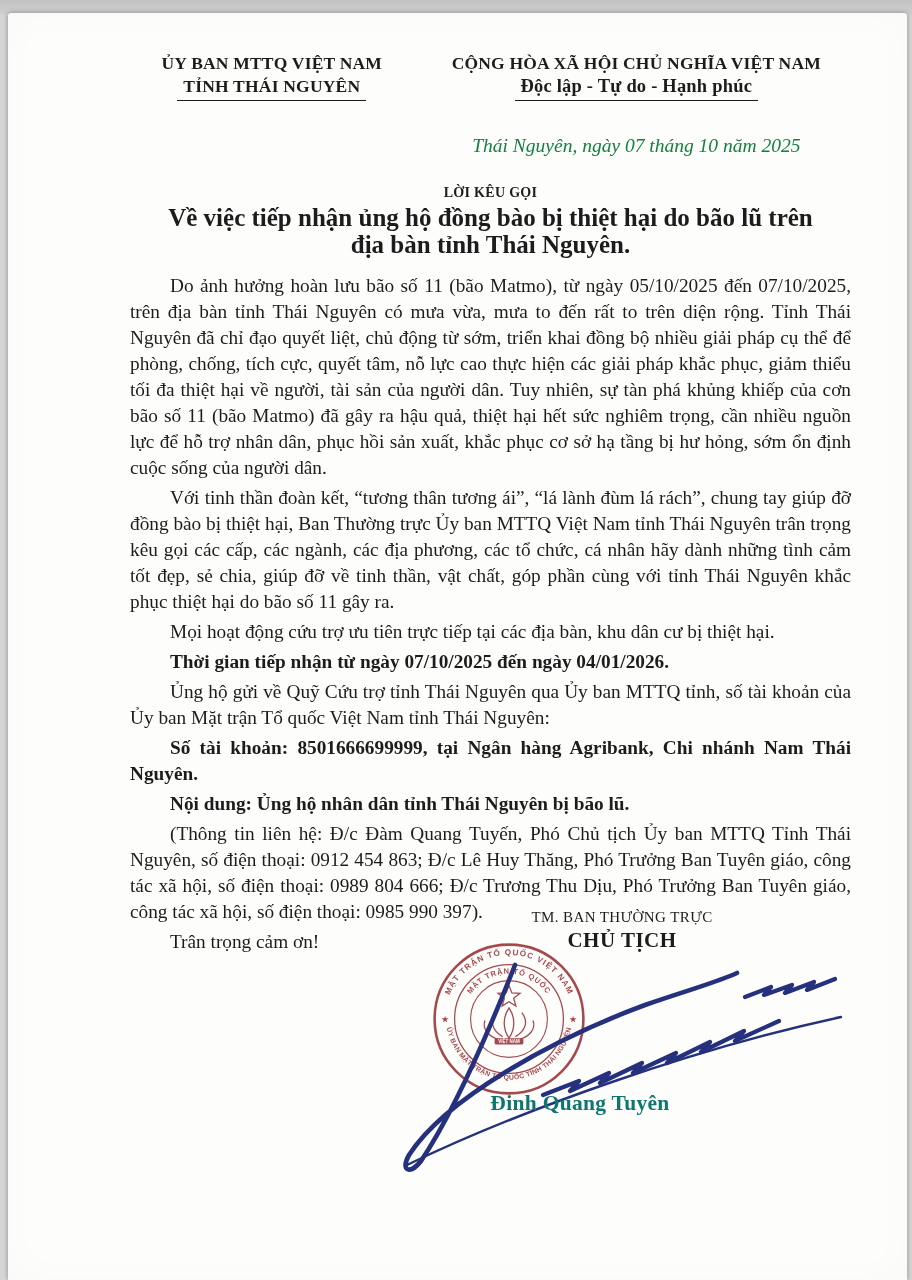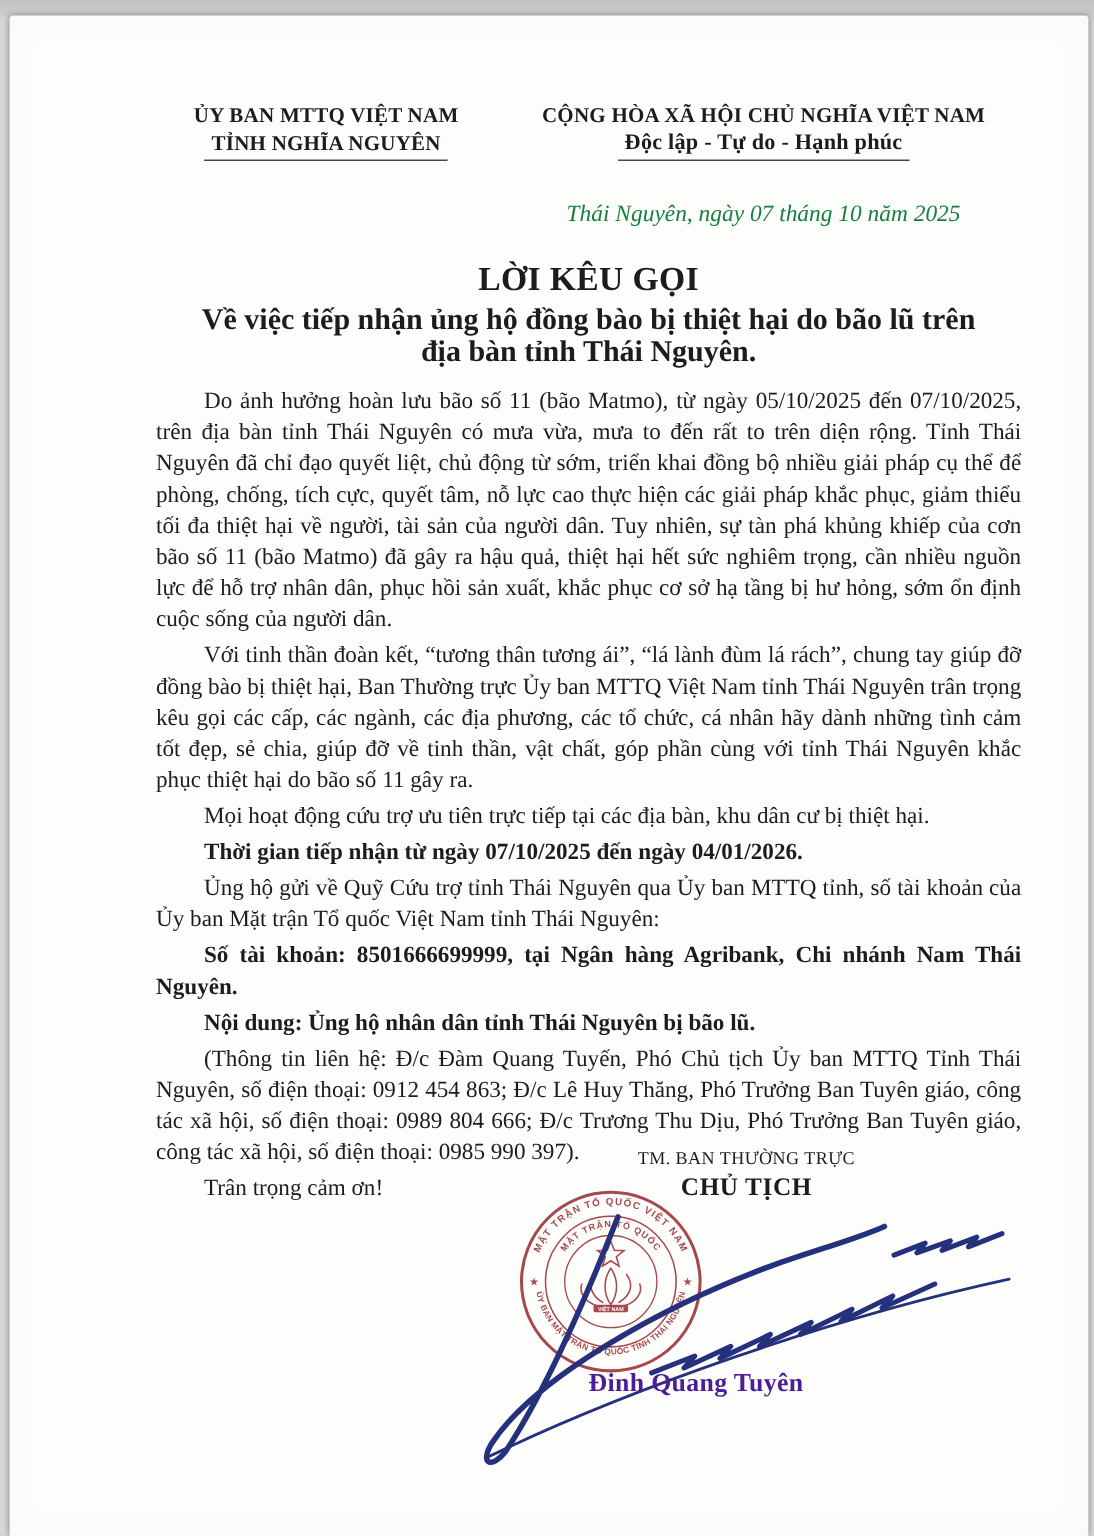--- a/index.html
+++ b/index.html
@@ -9,70 +9,70 @@
     font-family:"Liberation Serif","DejaVu Serif",serif;
   }
   .scan{position:relative;width:912px;height:1280px;background:linear-gradient(180deg,#c2c2c2 0,#cfcfcf 14px,#d6d6d6 15px);}
   .page{
     position:absolute;left:8px;top:13px;right:5px;bottom:0;
     background:#fdfdfc;
     border-radius:3px 3px 0 0;
     box-shadow:0 0 5px rgba(0,0,0,.35), inset 0 0 40px rgba(0,0,0,.02);
     color:#1c1c1c;
   }
-  .content{padding:72px 52px 0 118px;}
+  .content{padding:39px 52px 0 118px;}
 
   
   .hdr{display:flex;}
   .hdr-left{flex:0 0 40%;text-align:center;}
   .hdr-right{flex:0 0 60%;text-align:center;}
   .hdr b{font-size:17.5px;line-height:23px;letter-spacing:.2px;}
   .u-line{display:inline-block;border-bottom:1.6px solid #1c1c1c;padding:0 6px 2px;}
   .hdr-right .motto{font-size:18.5px;}
   .dateline{
     width:60%;margin:34px 0 0 40%;text-align:center;
     font-style:italic;font-size:19.5px;color:#15803d;
   }
 
   
-  .doc-title{margin-top:28px;text-align:center;font-weight:bold;font-size:28px;letter-spacing:.3px;}
+  .doc-title{margin-top:28px;text-align:center;font-weight:bold;font-size:14px;letter-spacing:.3px;}
   .doc-subtitle{
     margin:3px auto 0;max-width:680px;text-align:center;
     font-weight:bold;font-size:25px;line-height:27px;
   }
 
   
   .bodytext{margin-top:15px;font-size:19.3px;line-height:26px;text-align:justify;}
   .par{margin:4px;text-indent:40px;}
   .par.bold{font-weight:bold;}
   .par.italic{}
 
   
   .sign-block{width:430px;margin:-50px 18px 0 auto;text-align:center;position:relative;}
   .sign-line1{font-size:15px;letter-spacing:.4px;}
   .sign-line2{font-size:21px;font-weight:bold;letter-spacing:.5px;margin-top:2px;}
   .sign-visual{position:relative;height:250px;}
   .seal-svg{position:absolute;left:22px;top:-14px;width:160px;height:160px;opacity:.92;}
   .ink-svg{position:absolute;left:-14px;top:-12px;width:458px;height:248px;}
   .sign-name{
     position:absolute;left:38px;top:138px;width:270px;
-    font-size:21.5px;font-weight:bold;color:#4c1d95;letter-spacing:.3px;
+    font-size:21.5px;font-weight:bold;color:#0f766e;letter-spacing:.3px;
   }
 </style>
 </head>
 <body>
 
 <div class="scan">
   <div class="page">
     <div class="content">
 
       <div class="hdr">
         <div class="hdr-left">
           <b>ỦY BAN MTTQ VIỆT NAM</b><br>
-          <b class="u-line">TỈNH NGHĨA NGUYÊN</b>
+          <b class="u-line">TỈNH THÁI NGUYÊN</b>
         </div>
         <div class="hdr-right">
           <b>CỘNG HÒA XÃ HỘI CHỦ NGHĨA VIỆT NAM</b><br>
           <b class="u-line motto">Độc lập - Tự do - Hạnh phúc</b>
         </div>
       </div>
       <div class="dateline">Thái Nguyên, ngày 07 tháng 10 năm 2025</div>
 
       <div class="doc-title">LỜI KÊU GỌI</div>
       <div class="doc-subtitle">Về việc tiếp nhận ủng hộ đồng bào bị thiệt hại do bão lũ trên địa bàn tỉnh Thái Nguyên.</div>

